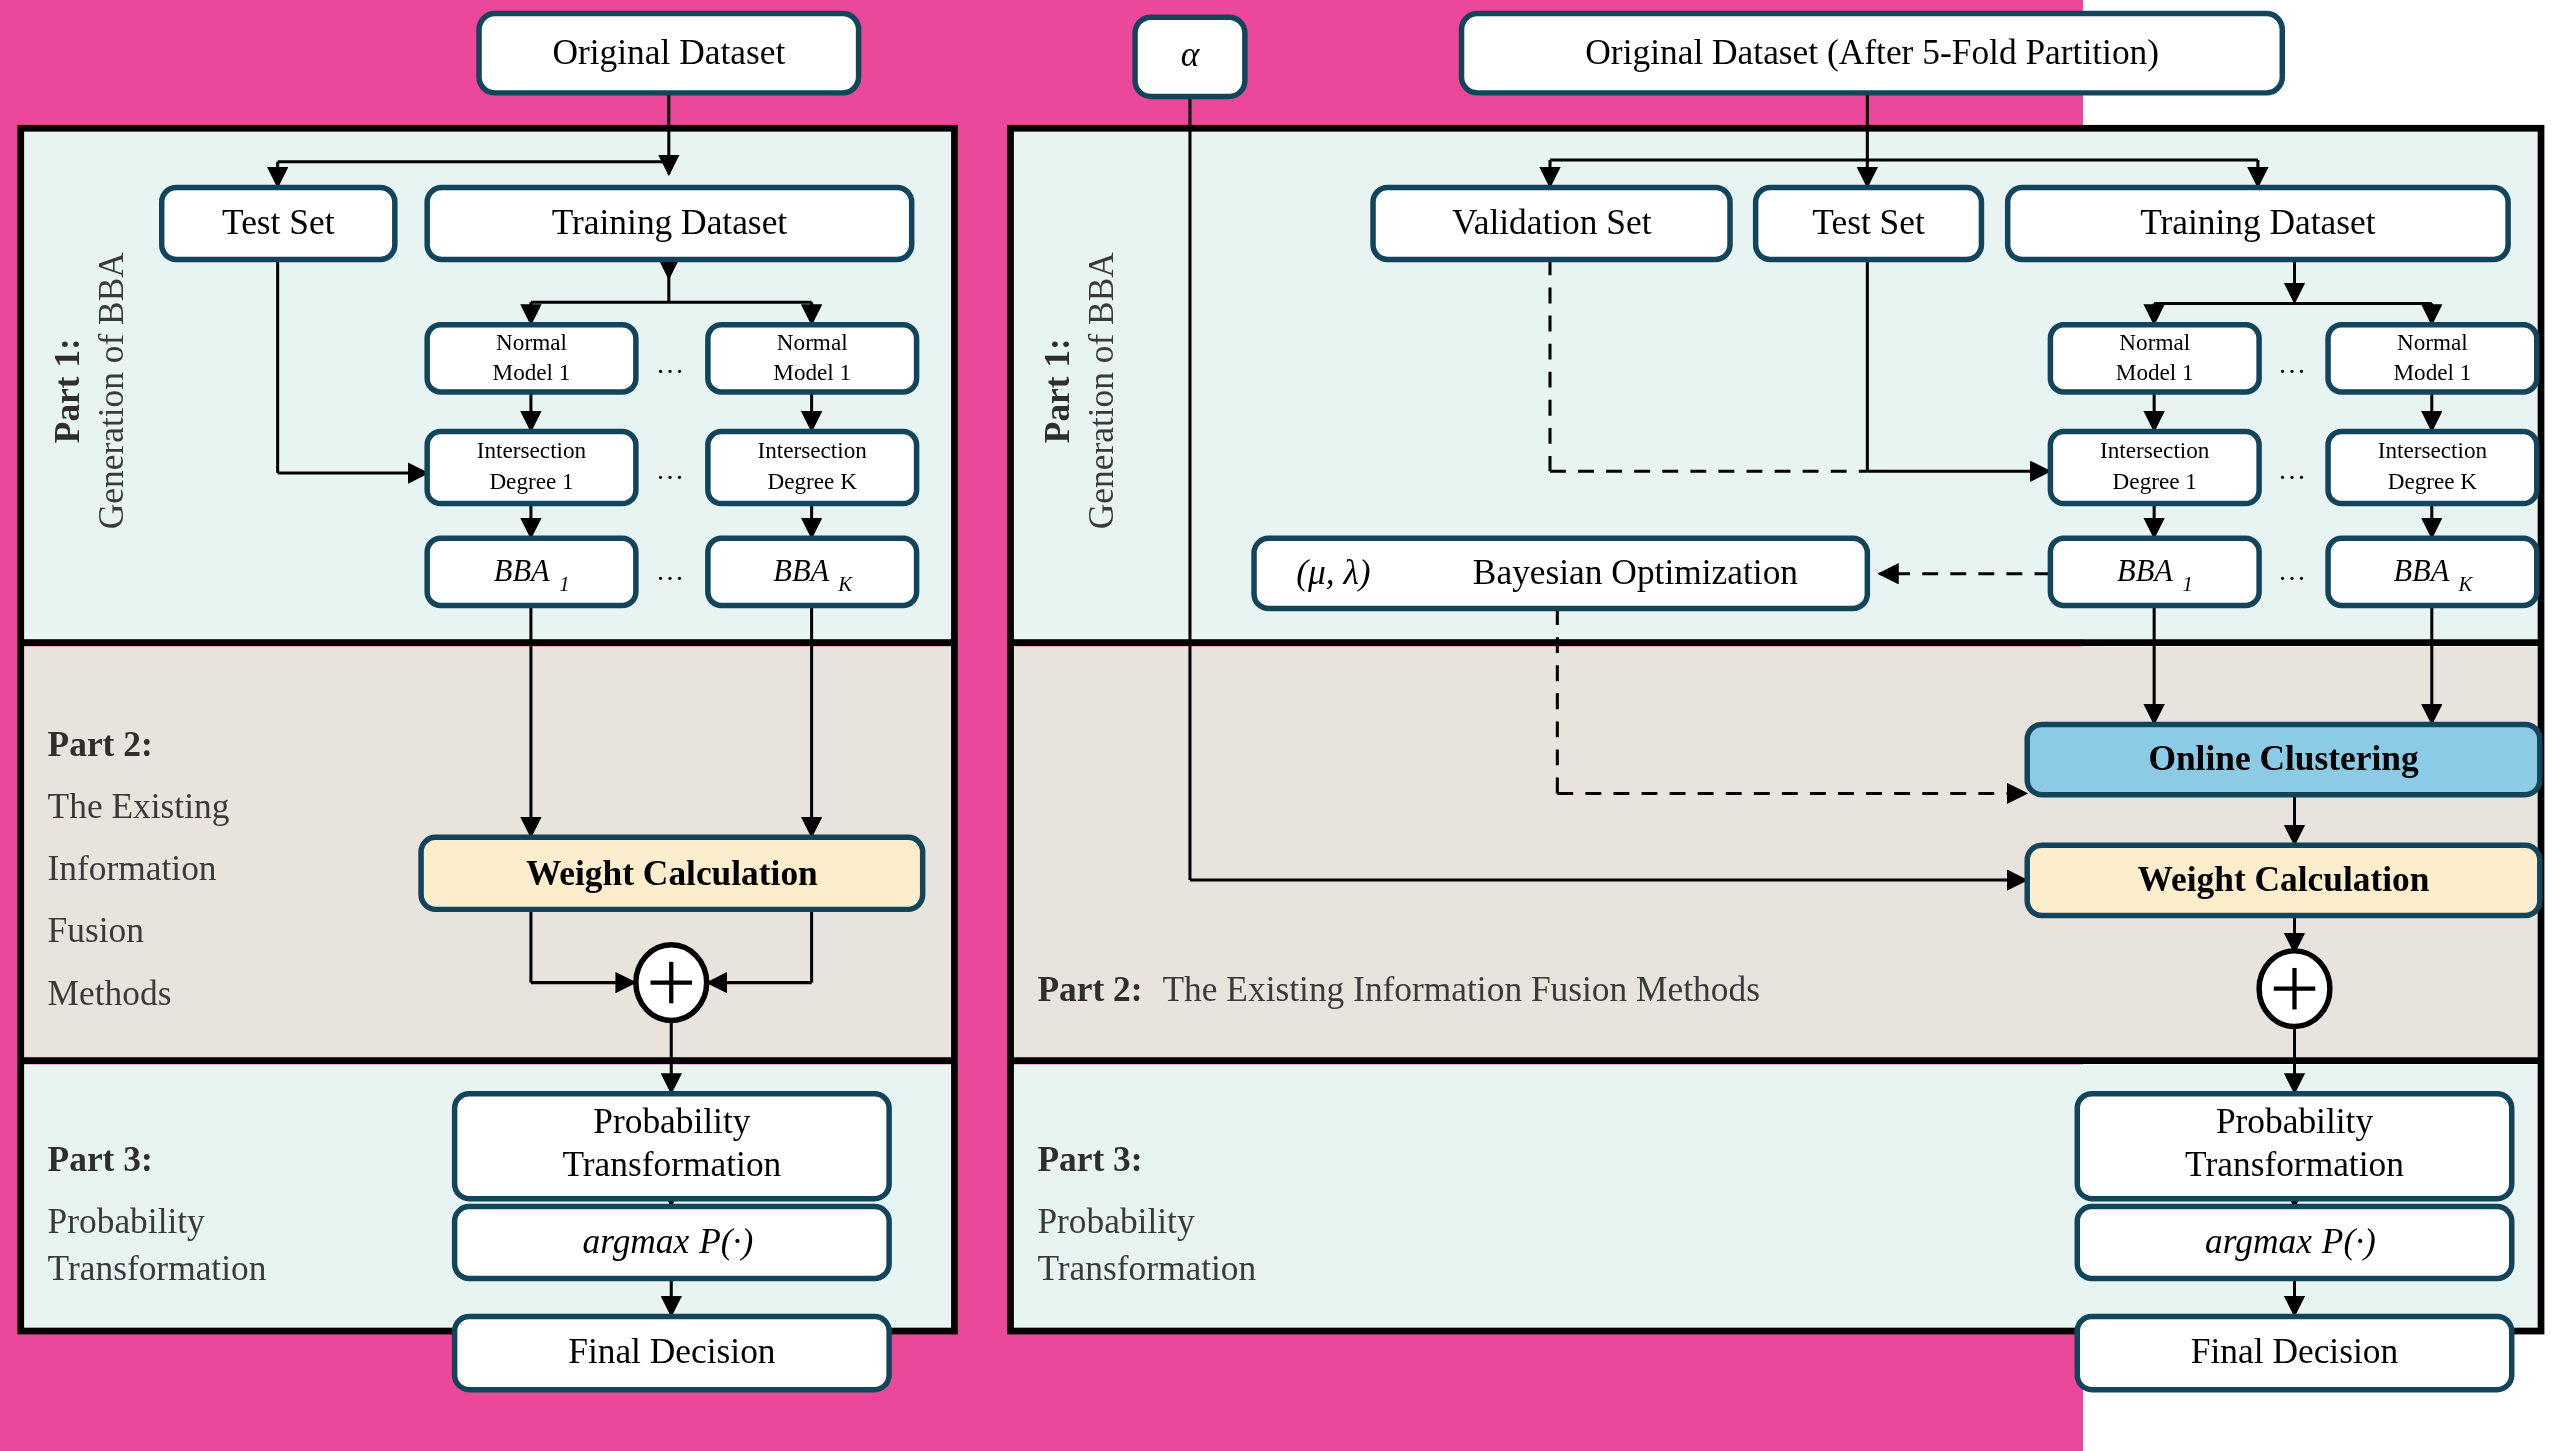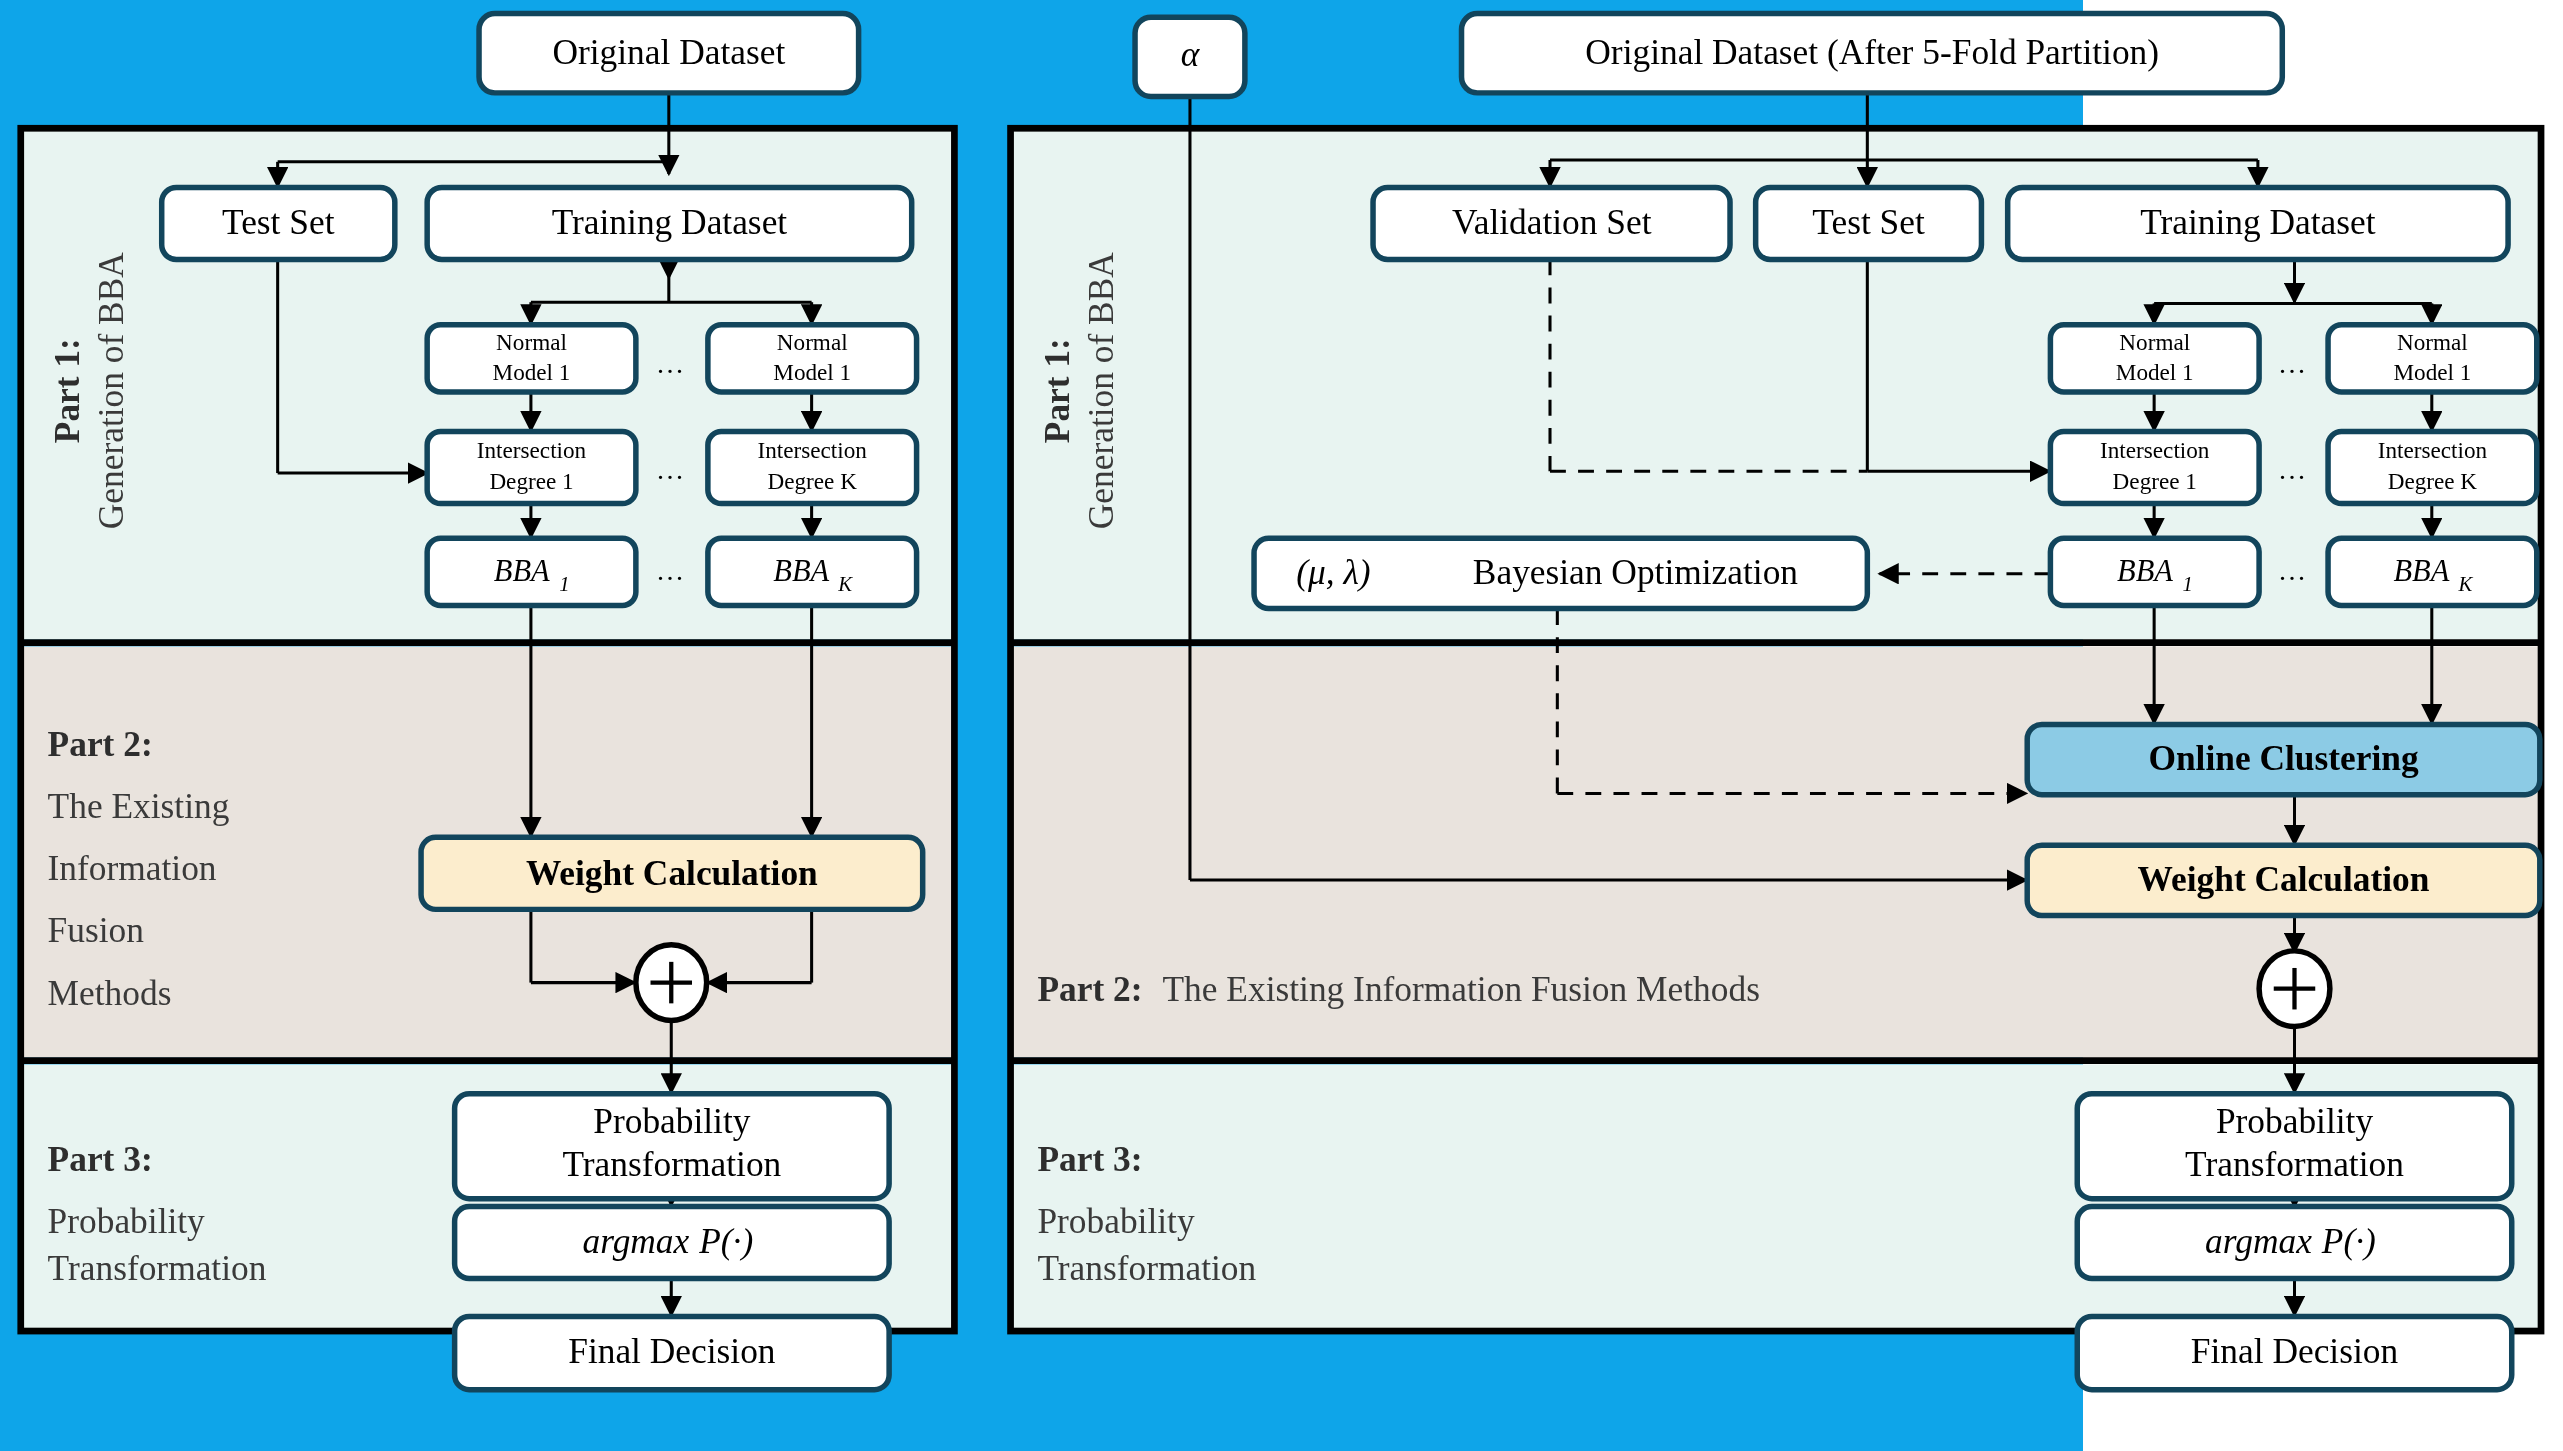--- a/index.html
+++ b/index.html
@@ -1,16 +1,16 @@
 <!DOCTYPE html>
 <html style="font-size:9.8px"><head>
 <meta charset="utf-8">
 <style>
   html,body{margin:0;padding:0;background:#ffffff;}
-  #root{position:relative;width:2083px;height:1452px;background:#0ea5e9;
+  #root{position:relative;width:2083px;height:1452px;background:#ec4899;
         font-family:"Liberation Serif",serif;}
   svg{position:absolute;left:0;top:0;width:2563px;height:1452px;}
   .panel-l1{fill:#e8f4f1;}
   .panel-l2{fill:#e9e3dd;}
   .panel-stroke{stroke:#000;stroke-width:11;fill:none;}
   .nbox{fill:#ffffff;stroke:#12455c;stroke-width:9;}
   .ybox{fill:#fcedcd;stroke:#12455c;stroke-width:9;}
   .bbox{fill:#8ccbe5;stroke:#12455c;stroke-width:9;}
   .ln{stroke:#000;stroke-width:5;fill:none;}
   .lnd{stroke:#000;stroke-width:5;fill:none;stroke-dasharray:26 20;}

